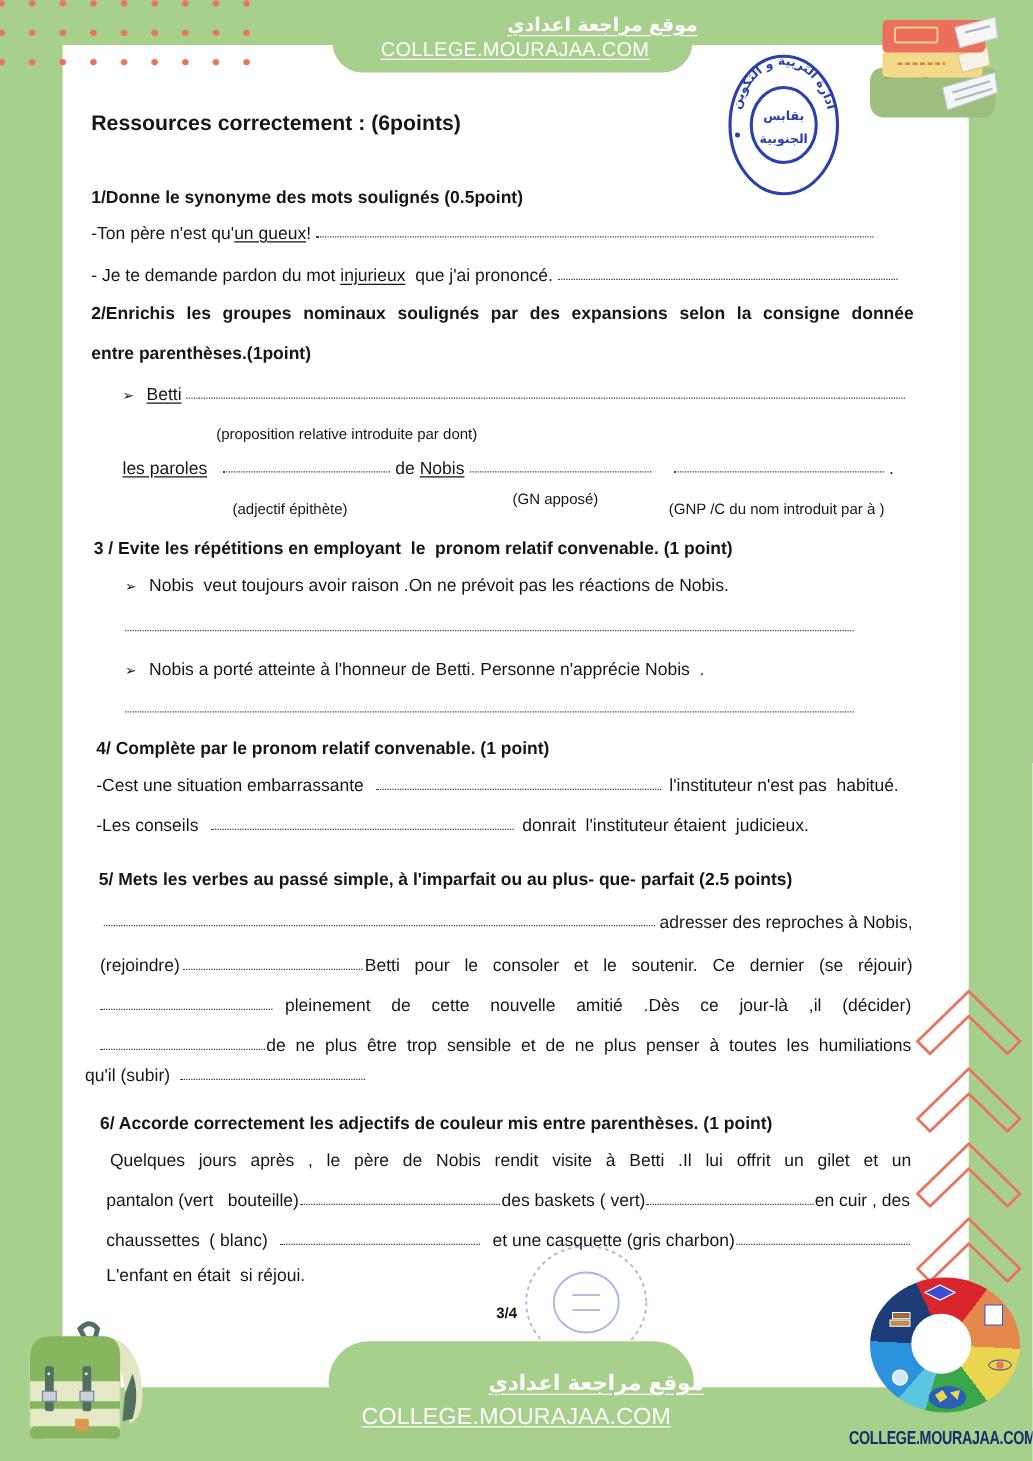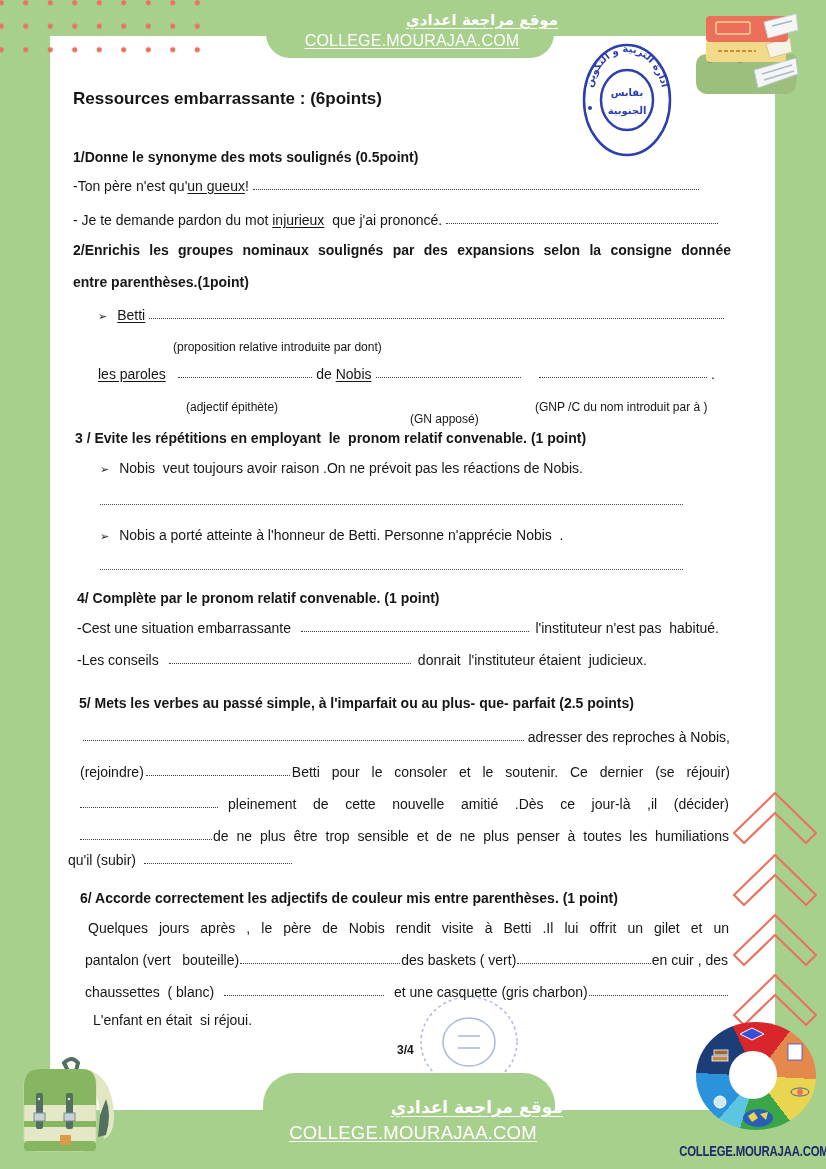--- a/index.html
+++ b/index.html
@@ -110,21 +110,21 @@
   <ellipse cx="47" cy="58" rx="26" ry="30" fill="none" stroke="#2b3fae" stroke-width="2.5"></ellipse>
   <text font-family="DejaVu Sans, sans-serif" font-size="10" font-weight="bold" fill="#2b3fae">
     <textPath href="#ringpath" startOffset="50%" text-anchor="middle">ادارة التربية و التكوين</textPath>
   </text>
   <text x="47" y="54" text-anchor="middle" font-family="DejaVu Sans, sans-serif" font-size="10" font-weight="bold" fill="#2b3fae">بقابس</text>
   <text x="47" y="72" text-anchor="middle" font-family="DejaVu Sans, sans-serif" font-size="10" font-weight="bold" fill="#2b3fae">الجنوبية</text>
   <circle cx="10" cy="66" r="2" fill="#2b3fae"></circle>
 </svg>
 
 <div class="ln title" style="left:73px; top:90px;">
-  <span>Ressources embarrassante : (6points)</span>
+  <span>Ressources correctement : (6points)</span>
 </div>
 
 <div class="ln h" style="left:73px; top:148px;">
   <span>1/Donne le synonyme des mots soulignés (0.5point)</span>
 </div>
 <div class="ln" style="left:73px; top:177px; width:630px;">
   <span>-Ton père n'est qu'</span><span class="u">un gueux</span><span>!</span>
   <span class="blank"></span>
 </div>
 <div class="ln" style="left:73px; top:211px; width:649px;">
@@ -150,21 +150,21 @@
   <span class="u">les paroles</span>
   <span class="blank" style="flex-grow:133; margin-left:12px;"></span>
   <span>de </span><span class="u">Nobis</span>
   <span class="blank" style="flex-grow:144;"></span>
   <span class="blank" style="flex-grow:166; margin-left:14px;"></span>
   <span>.</span>
 </div>
 <div class="ln hint" style="left:186px; top:398px;">
   <span>(adjectif épithète)</span>
 </div>
-<div class="ln hint" style="left:410px; top:410px;align-items:flex-end;">
+<div class="ln hint" style="left:410px; top:390px;align-items:flex-end;">
   <span>(GN apposé)</span>
 </div>
 <div class="ln hint" style="left:535px; top:398px;">
   <span>(GNP /C du nom introduit par à )</span>
 </div>
 
 <div class="ln h" style="left:75px; top:429px;">
   <span>3 / Evite les répétitions en employant  le  pronom relatif convenable. (1 point)</span>
 </div>
 <div class="ln" style="left:100px; top:459px;">
@@ -229,21 +229,21 @@
   <span>des baskets ( vert)</span>
   <span class="blank" style="flex-grow:100; margin:0 1px;"></span>
   <span>en cuir , des</span>
 </div>
 <div class="ln" style="left:85px; top:983px; width:643px;">
   <span>chaussettes  ( blanc)</span>
   <span class="blank" style="flex-grow:124; margin:0 10px;"></span>
   <span>et une casquette (gris charbon)</span>
   <span class="blank" style="flex-grow:108; margin:0 0 0 1px;"></span>
 </div>
-<div class="ln" style="left:85px; top:1011px;margin-left:8px;">
+<div class="ln" style="left:85px; top:1011px;">
   <span>L'enfant en était  si réjoui.</span>
 </div>
 
 <div class="pgnum">3/4</div>
 
 <svg class="chev" viewBox="0 0 92 245">
   <g fill="none" stroke="#e8735f" stroke-width="2.2" stroke-linejoin="round">
     <polygon points="45,5 86,45 76,55 45,25 14,55 4,45"></polygon>
     <polygon points="45,67 86,107 76,117 45,87 14,117 4,107"></polygon>
     <polygon points="45,127 86,167 76,177 45,147 14,177 4,167"></polygon>

